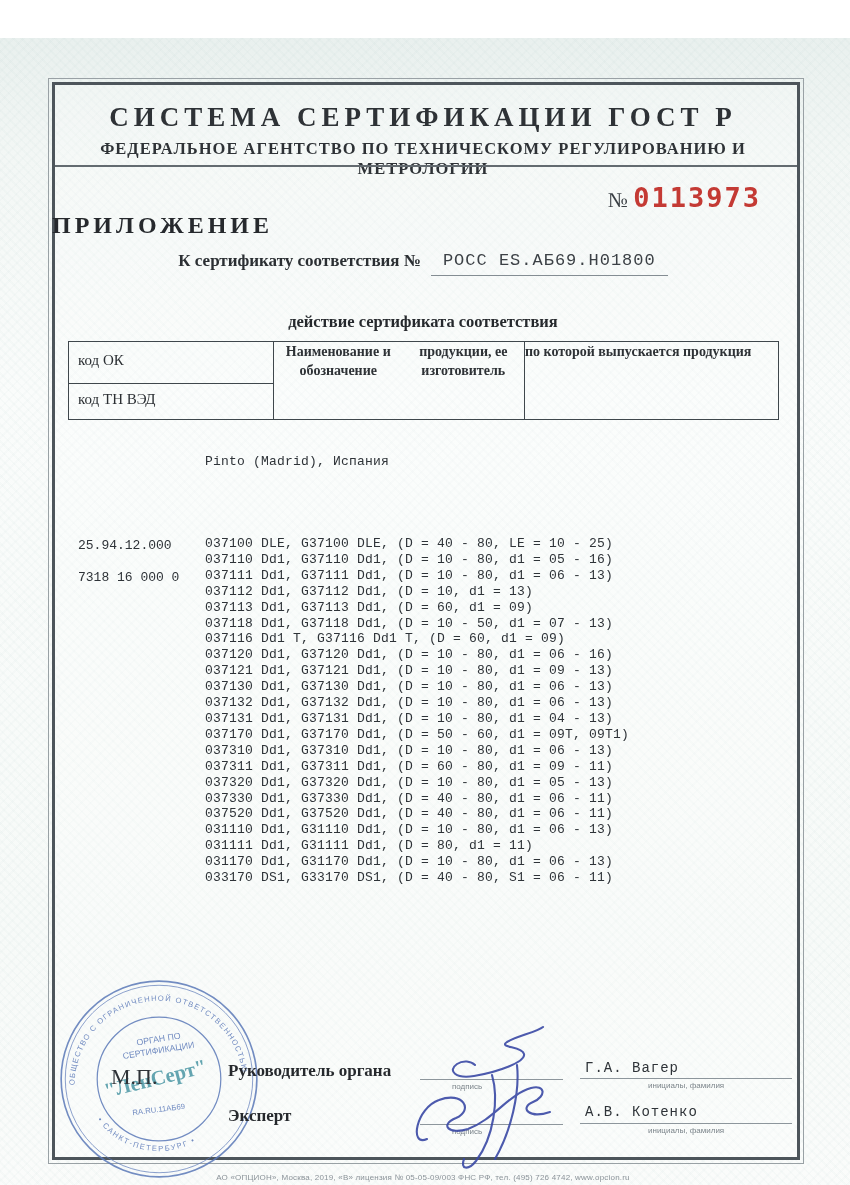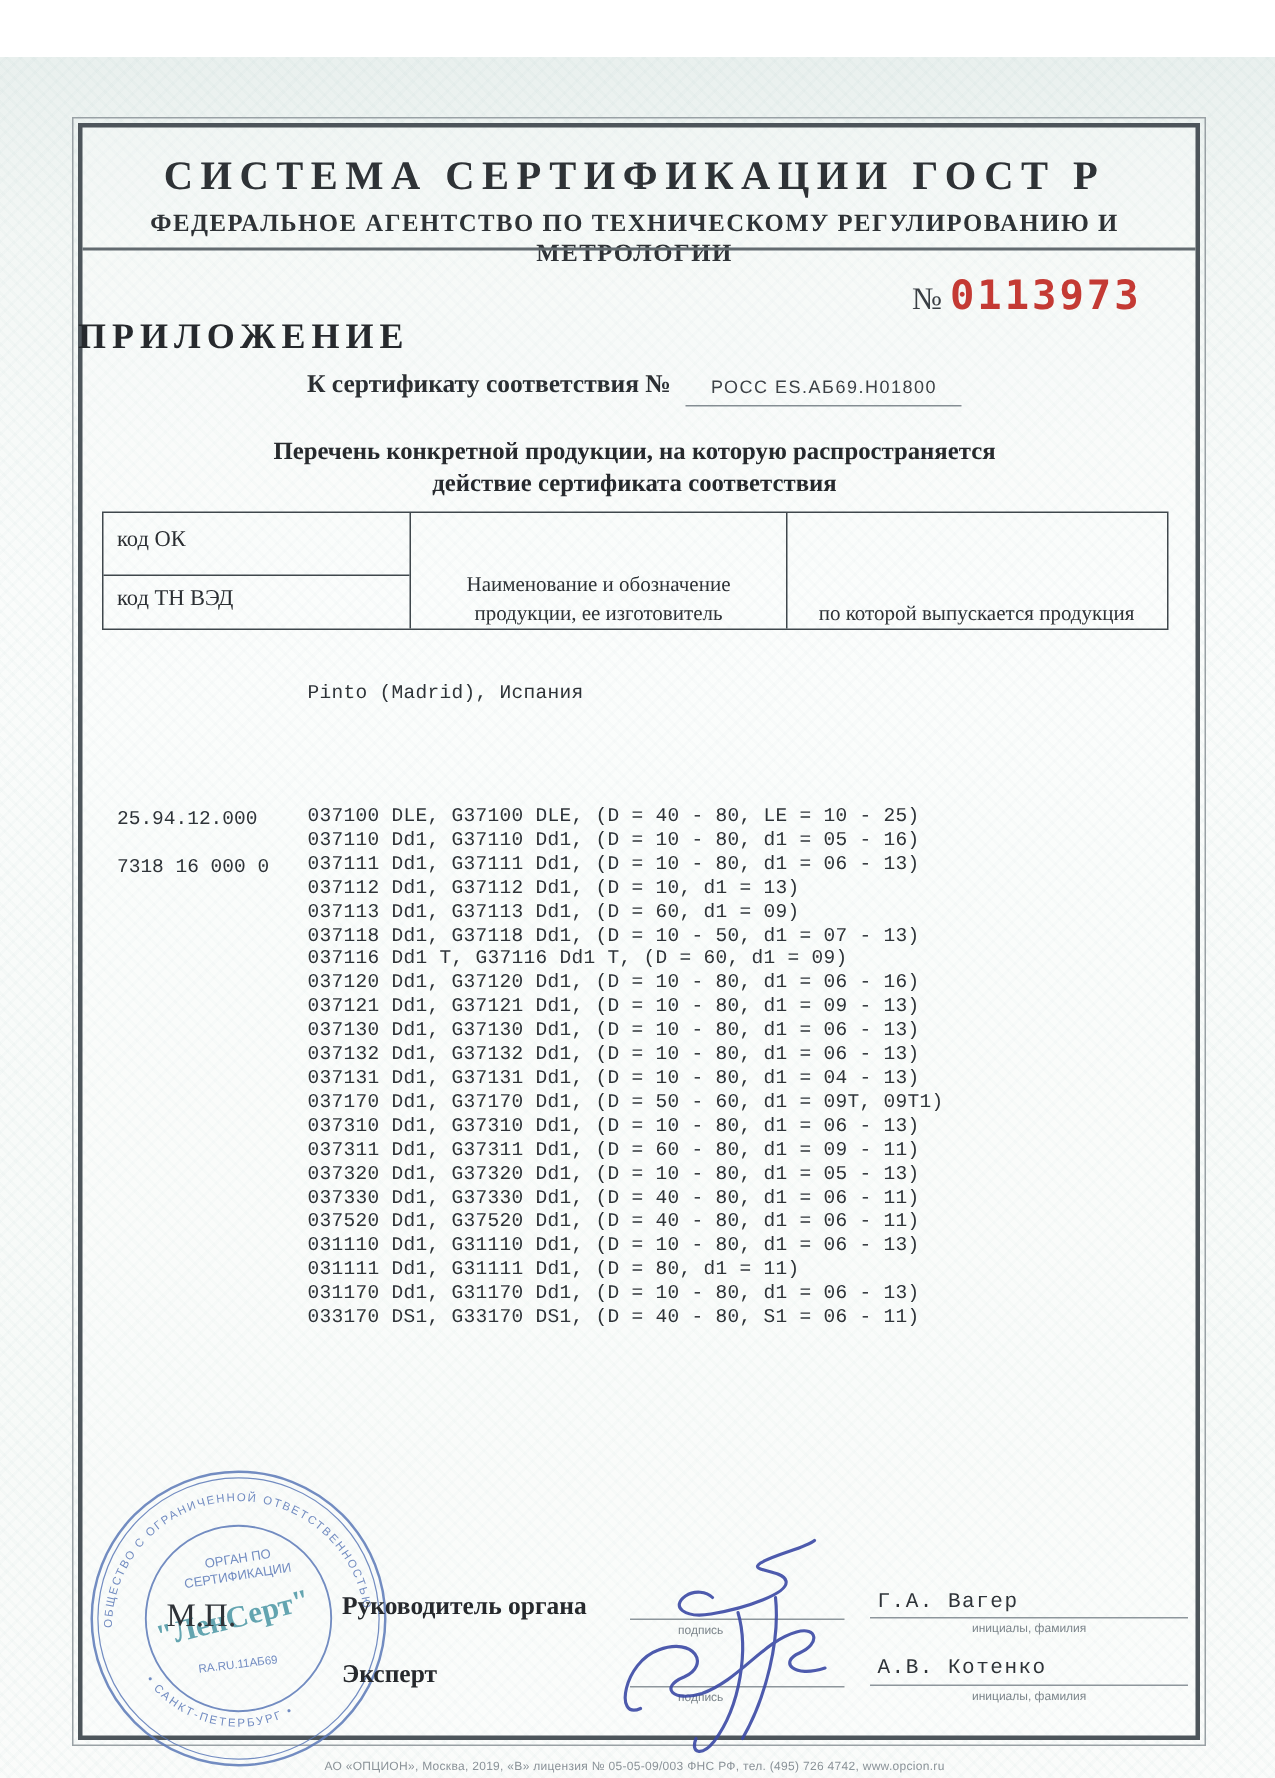--- a/index.html
+++ b/index.html
@@ -16,32 +16,32 @@
   .h2{position:absolute;left:52px;top:101px;width:742px;text-align:center;
       font-weight:bold;font-size:16.5px;letter-spacing:1px;color:#2e3236;}
   .rule{position:absolute;left:55px;top:127px;width:742px;border-top:2px solid #636b70;}
   .docnum{position:absolute;left:608px;top:144px;font-size:21px;color:#3a3f44;white-space:nowrap;}
   .docnum .digits{font-family:"DejaVu Sans Mono",monospace;font-size:27px;color:#c43a34;letter-spacing:2px;font-weight:bold;}
   .apptitle{position:absolute;left:52px;top:174px;width:742px;text-align:left;
       font-weight:bold;font-size:24px;letter-spacing:4px;color:#26292d;}
   .certline{position:absolute;left:52px;top:208px;width:742px;display:flex;justify-content:center;align-items:flex-end;gap:10px;}
   .cert-label{font-weight:bold;font-size:17px;}
   .cert-blank{display:inline-block;min-width:160px;border-bottom:1.4px solid #848d93;text-align:center;
-      font-family:Liberation Sans, sans-serif;font-size:12px;letter-spacing:1px;color:#3c4146;
+      font-family:Liberation Mono, monospace;font-size:17px;letter-spacing:1px;color:#3c4146;
       padding:0 12px 5px;transform:translateY(5px);}
   .subtitle{position:absolute;left:52px;width:742px;text-align:center;font-weight:bold;font-size:16.5px;color:#26292d;}
   .sub1{top:253px;} .sub2{top:274px;}
   .tbl{position:absolute;left:68px;top:303px;width:709px;height:77px;border:1.3px solid #3f474c;}
   .tbl .v{position:absolute;top:0;bottom:0;border-left:1.3px solid #3f474c;}
   .v1{left:204px;} .v2{left:455px;}
   .hdiv{position:absolute;left:0;width:204px;top:41px;border-top:1.3px solid #3f474c;}
   .cell-l{position:absolute;left:9px;font-size:15px;}
   .c-ok{top:10px;} .c-tn{top:49px;}
-  .cell-c{position:absolute;top:0;height:100%;display:flex;flex-direction:column;justify-content:flex-end;
-          text-align:center;font-weight:normal;font-size:14px;line-height:19px;color:#2e3236;}
+  .cell-c{position:absolute;top:0;height:100%;display:flex;flex-direction:row;justify-content:flex-start;
+          text-align:center;font-weight:bold;font-size:14px;line-height:19px;color:#2e3236;}
   .c-name{left:205px;width:250px;} .c-doc{left:456px;width:252px;}
   .mono{font-family:"Liberation Mono",monospace;color:#2e3338;}
   .mfr{position:absolute;left:205px;top:413px;font-size:13px;line-height:21px;letter-spacing:.2px;}
   .okcode{position:absolute;left:78px;top:500px;font-size:13px;}
   .tncode{position:absolute;left:78px;top:532px;font-size:13px;}
   .products{position:absolute;left:205px;top:498px;font-size:13px;line-height:15.9px;letter-spacing:.2px;white-space:pre;}
   .stamp-svg{position:absolute;left:56px;top:938px;width:206px;height:206px;opacity:.85;}
   .mp{position:absolute;left:111px;top:1026px;font-size:22px;color:#2f3338;}
   .role{position:absolute;left:228px;font-weight:bold;font-size:17px;color:#26292d;}
   .r1{top:1023px;} .r2{top:1068px;}
@@ -74,21 +74,20 @@
     <span class="digits">0113973</span>
   </div>
 
   <div class="apptitle">ПРИЛОЖЕНИЕ</div>
 
   <div class="certline">
     <span class="cert-label">К сертификату соответствия №</span>
     <span class="cert-blank">РОСС ES.АБ69.Н01800</span>
   </div>
 
-  <div class="subtitle sub1">Перечень конкретной продукции,  на которую распространяется</div>
   <div class="subtitle sub2">действие сертификата соответствия</div>
 
   <div class="tbl">
     <div class="v v1"></div>
     <div class="v v2"></div>
     <div class="hdiv"></div>
     <div class="cell-l c-ok">код ОК</div>
     <div class="cell-l c-tn">код ТН ВЭД</div>
     <div class="cell-c c-name">
       <span>Наименование и обозначение</span>

